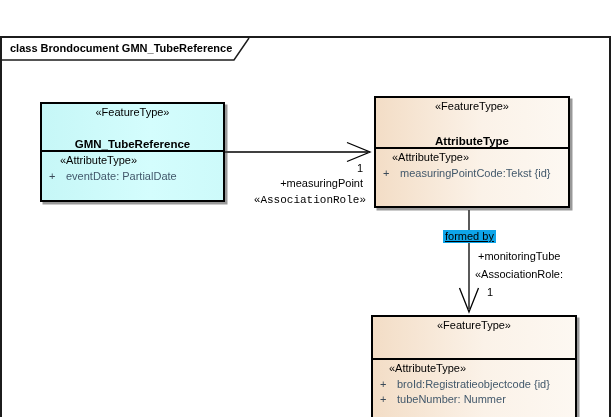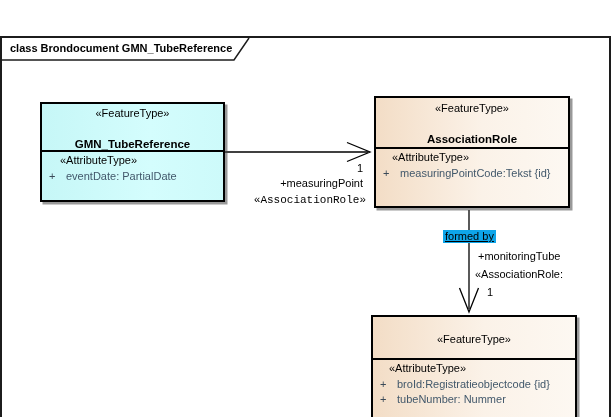--- a/index.html
+++ b/index.html
@@ -26,21 +26,21 @@
     position:absolute;
     border:2px solid #000;
     box-sizing:border-box;
     box-shadow:2.5px 2.5px 0 rgba(70,70,70,0.55);
     display:flex;flex-direction:column;
     font-size:11px;color:#000;
   }
   .uml-class.cyan{background:linear-gradient(90deg,#c6f7f7 0%,#d4fdfd 60%,#cdfafa 100%);}
   .uml-class.beige{background:linear-gradient(90deg,#f3ddc6 0%,#fbf2e8 55%,#fdf8f2 100%);}
   .cls-header{
-    display:flex;flex-direction:column;align-items:center;justify-content:center;
+    display:flex;flex-direction:column;align-items:center;justify-content:space-between;
     flex:0 0 auto;gap:19px;padding-top:2px;
   }
   .cls-stereotype{font-size:11px;color:#000;}
   .cls-name{font-size:11.5px;font-weight:bold;color:#000;}
   .cls-attrs{
     border-top:2px solid #000;
     flex:1 1 auto;
     padding-top:2px;
   }
   .attr-stereotype{padding-left:16px;font-size:11px;color:#000;margin-bottom:3px;}
@@ -84,21 +84,21 @@
       <div class="attr-row">
         <span class="attr-vis">+</span>
         <span class="attr-text">eventDate: PartialDate</span>
       </div>
     </div>
   </div>
 
   <div class="uml-class beige" style="left:372px;top:58px;width:196px;height:112px;">
     <div class="cls-header" style="height:47px;">
       <div class="cls-stereotype">«FeatureType»</div>
-      <div class="cls-name">AssociationRole</div>
+      <div class="cls-name">AttributeType</div>
     </div>
     <div class="cls-attrs">
       <div class="attr-stereotype">«AttributeType»</div>
       <div class="attr-row">
         <span class="attr-vis">+</span>
         <span class="attr-text">measuringPointCode:Tekst {id}</span>
       </div>
     </div>
   </div>
 

